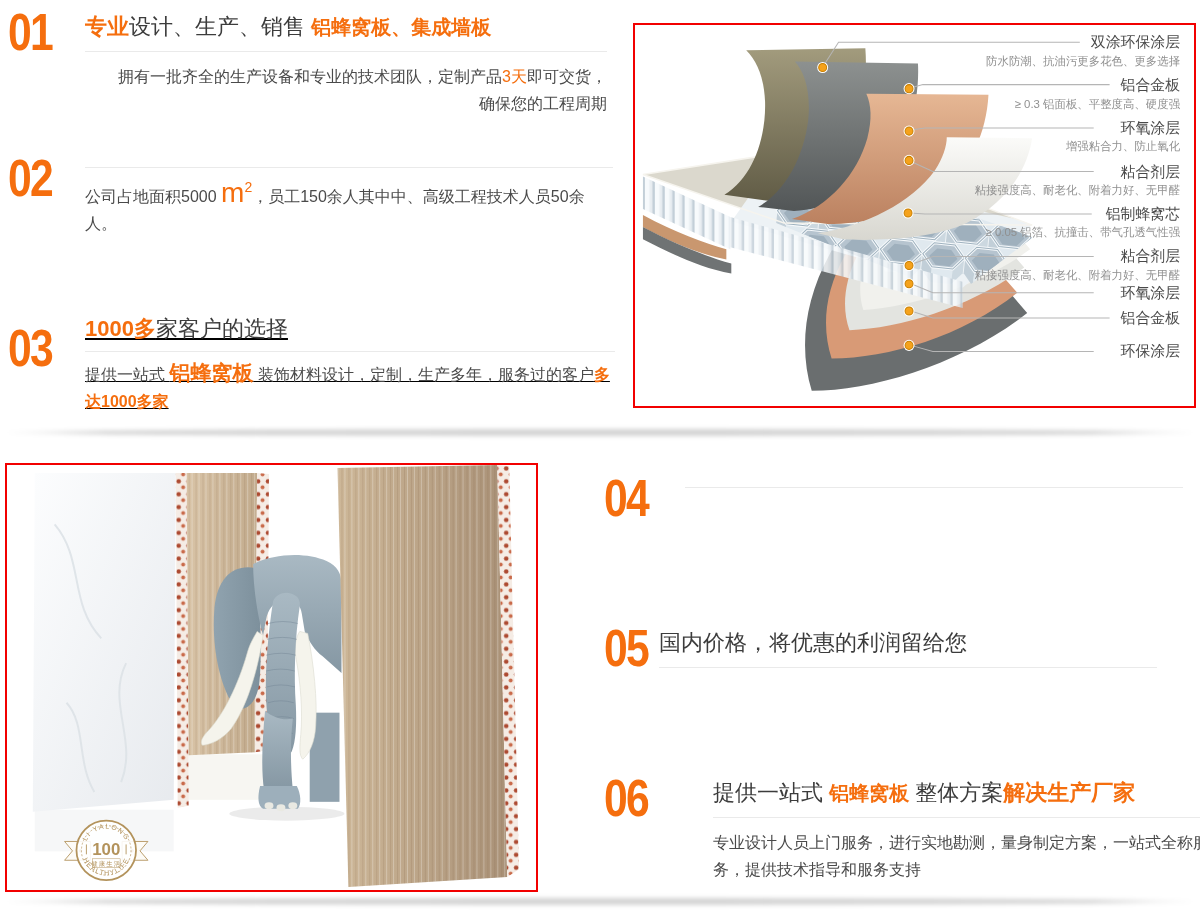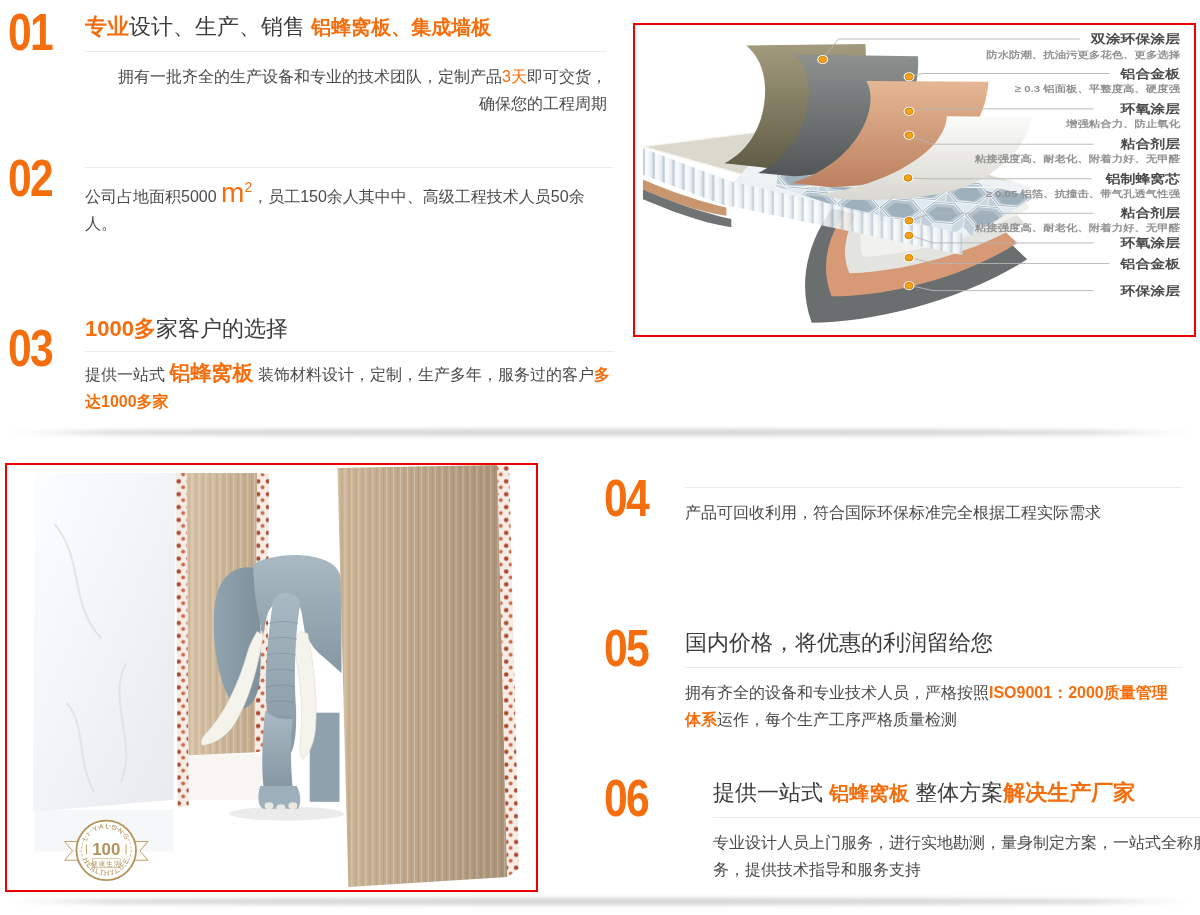--- a/index.html
+++ b/index.html
@@ -42,27 +42,27 @@
     <p class="body indent"><span>拥有一批齐全的生产设备和专业的技术团队，定制产品</span><span class="acc">3天</span><span>即可交货，确保您的工程周期</span></p>
   </div>
 
   <div class="num" style="left:8px;top:152px;">02</div>
   <div class="content" style="left:85px;top:158px;width:528px;">
     <div class="rule"></div>
     <p class="body"><span>公司占地面积5000 </span><span class="m2"><span>m</span><sup>2</sup></span><span>，员工150余人其中中、高级工程技术人员50余人。</span></p>
   </div>
 
   <div class="num" style="left:8px;top:322px;">03</div>
-  <div class="content" style="left:85px;top:314px;width:530px;">
+  <div class="content" style="left:85px;top:314px;width:530px;text-decoration:underline;">
     <div class="heading"><span class="acc">1000多</span><span>家客户的选择</span></div>
     <div class="rule" style="margin-top:7px;"></div>
     <p class="body" style="margin-top:7px;"><span>提供一站式 </span><span class="bigo">铝蜂窝板</span><span> 装饰材料设计，定制，生产多年，服务过的客户</span><span class="accb">多达1000多家</span></p>
   </div>
 
-  <div class="framed" style="left:633px;top:23px;width:563px;height:314px;font-weight:bold;">
+  <div class="framed" style="left:633px;top:23px;width:563px;height:385px;">
     <svg viewBox="0 0 563 377" preserveAspectRatio="none">
       <defs>
         <linearGradient id="gOlive" x1="0" y1="0" x2="0" y2="1">
             <stop offset="0" stop-color="#a29b7d"></stop>
             <stop offset="1" stop-color="#615c46"></stop>
           </linearGradient>
         <linearGradient id="gDark" x1="0" y1="0" x2="0" y2="1">
             <stop offset="0" stop-color="#8d9190"></stop>
             <stop offset="1" stop-color="#525657"></stop>
           </linearGradient>
@@ -388,28 +388,26 @@
         <rect x="86" y="397.5" width="28" height="9" fill="none" stroke="#b3935c" stroke-width="0.5"></rect>
         <text x="100" y="404.5" font-size="6.5" fill="#b3935c" text-anchor="middle" letter-spacing="1" font-family="Liberation Sans, sans-serif">健康生活</text>
         <text font-size="7" fill="#b3935c" letter-spacing="1.2" font-family="Liberation Sans, sans-serif"><textPath href="#arcBot" startOffset="50%" text-anchor="middle">HEALTHYLIFE</textPath></text>
       </g>
     </svg>
   </div>
 
   <div class="num" style="left:604px;top:472px;">04</div>
   <div class="content" style="left:685px;top:478px;width:498px;">
     <div class="rule"></div>
-    <p class="body"><span>产品可回收利用，符合国际环保标准完全根据工程实际需求</span></p>
   </div>
 
   <div class="num" style="left:604px;top:622px;">05</div>
-  <div class="content" style="left:685px;top:628px;width:498px;">
+  <div class="content" style="left:659px;top:628px;width:498px;">
     <div class="heading"><span>国内价格，将优惠的利润留给您</span></div>
     <div class="rule"></div>
-    <p class="body"><span>拥有齐全的设备和专业技术人员，严格按照</span><span class="accb">ISO9001：2000质量管理体系</span><span>运作，每个生产工序严格质量检测</span></p>
   </div>
 
   <div class="num" style="left:604px;top:772px;">06</div>
   <div class="content" style="left:685px;top:778px;width:498px;margin-left:28px;">
     <div class="heading"><span>提供一站式 </span><span class="big">铝蜂窝板</span><span> 整体方案</span><span class="acc">解决生产厂家</span></div>
     <div class="rule"></div>
     <p class="body"><span>专业设计人员上门服务，进行实地勘测，量身制定方案，一站式全称服务，提供技术指导和服务支持</span></p>
   </div>
 
 </div>

